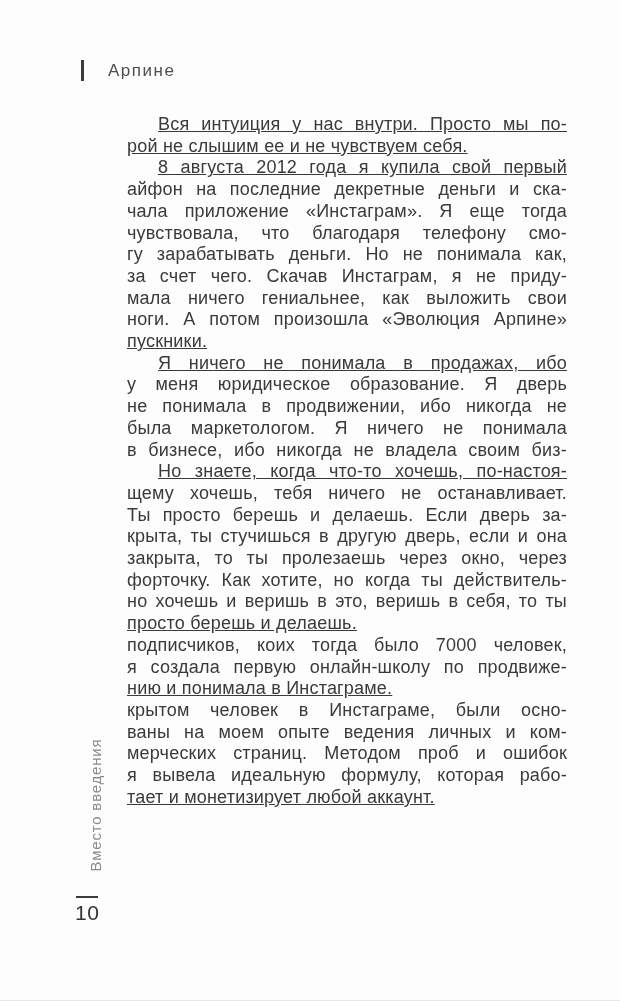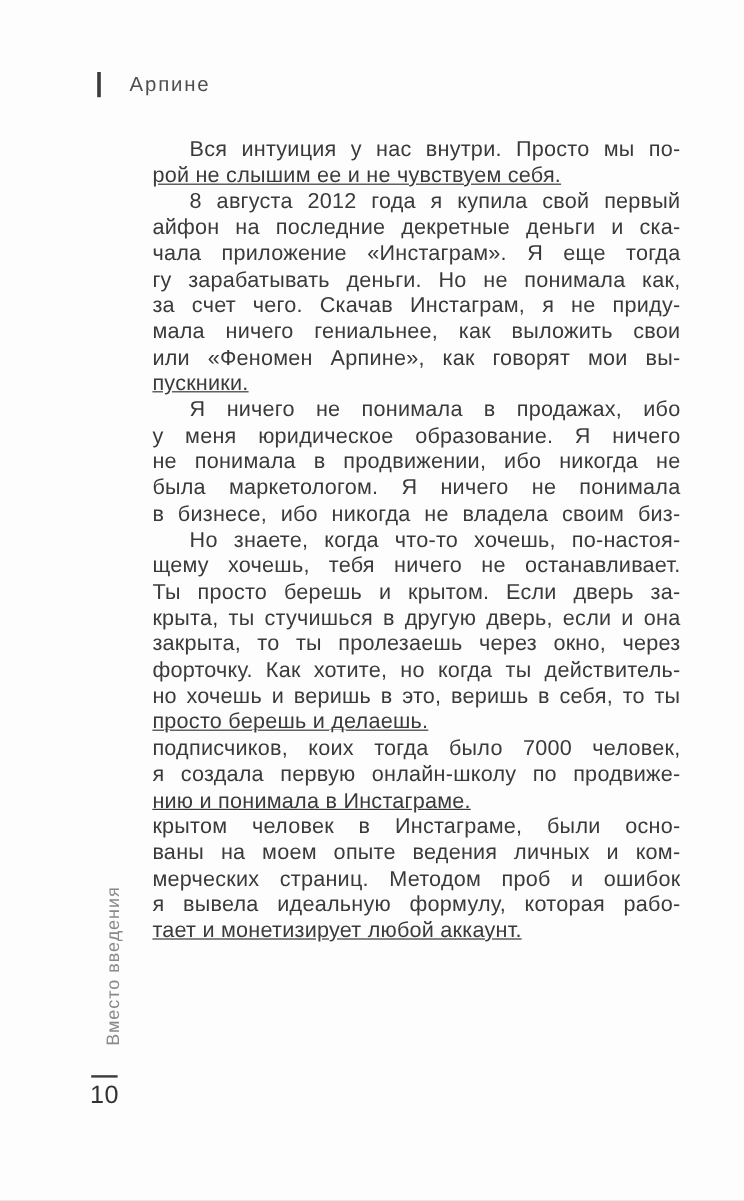--- a/index.html
+++ b/index.html
@@ -48,20 +48,21 @@
     letter-spacing: 0.2px;
   }
   .body-text .line {
     text-align: justify;
     text-align-last: justify;
     text-justify: inter-word;
     white-space: normal;
   }
   .body-text .line.indent {
     text-indent: 31px;
+    text-decoration: underline;
   }
   .body-text .line.para-end {
     text-align-last: left;
     text-decoration: underline;
   }
 
   
   .sidebar-label {
     position: absolute;
     left: 95px;
@@ -104,33 +105,34 @@
     <div class="rule-v"></div>
     <span class="head-title">Арпине</span>
   </div>
 
   <div class="body-text">
       <div class="line indent">Вся интуиция у нас внутри. Просто мы по-</div>
       <div class="line para-end">рой не слышим ее и не чувствуем себя.</div>
       <div class="line indent">8 августа 2012 года я купила свой первый</div>
       <div class="line">айфон на последние декретные деньги и ска-</div>
       <div class="line">чала приложение «Инстаграм». Я еще тогда</div>
+      <div class="line">чувствовала, что благодаря телефону смо-</div>
       <div class="line">гу зарабатывать деньги. Но не понимала как,</div>
       <div class="line">за счет чего. Скачав Инстаграм, я не приду-</div>
       <div class="line">мала ничего гениальнее, как выложить свои</div>
-      <div class="line">или «Феномен Арпине», как говорят мои вы-</div>
+      <div class="line">ноги. А потом произошла «Эволюция Арпине»</div>
       <div class="line para-end">пускники.</div>
       <div class="line indent">Я ничего не понимала в продажах, ибо</div>
-      <div class="line">у меня юридическое образование. Я ничего</div>
+      <div class="line">у меня юридическое образование. Я дверь</div>
       <div class="line">не понимала в продвижении, ибо никогда не</div>
       <div class="line">была маркетологом. Я ничего не понимала</div>
       <div class="line">в бизнесе, ибо никогда не владела своим биз-</div>
       <div class="line indent">Но знаете, когда что-то хочешь, по-настоя-</div>
       <div class="line">щему хочешь, тебя ничего не останавливает.</div>
-      <div class="line">Ты просто берешь и крытом. Если дверь за-</div>
+      <div class="line">Ты просто берешь и делаешь. Если дверь за-</div>
       <div class="line">крыта, ты стучишься в другую дверь, если и она</div>
       <div class="line">закрыта, то ты пролезаешь через окно, через</div>
       <div class="line">форточку. Как хотите, но когда ты действитель-</div>
       <div class="line">но хочешь и веришь в это, веришь в себя, то ты</div>
       <div class="line para-end">просто берешь и делаешь.</div>
       <div class="line">подписчиков, коих тогда было 7000 человек,</div>
       <div class="line">я создала первую онлайн-школу по продвиже-</div>
       <div class="line para-end">нию и понимала в Инстаграме.</div>
       <div class="line">крытом человек в Инстаграме, были осно-</div>
       <div class="line">ваны на моем опыте ведения личных и ком-</div>

